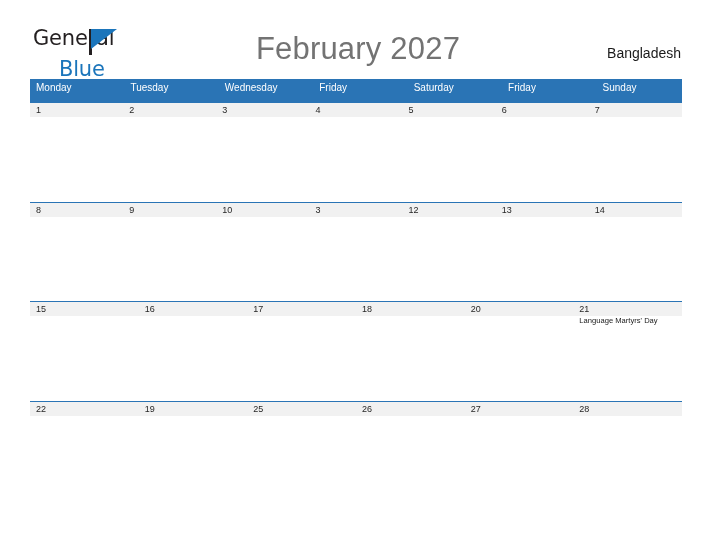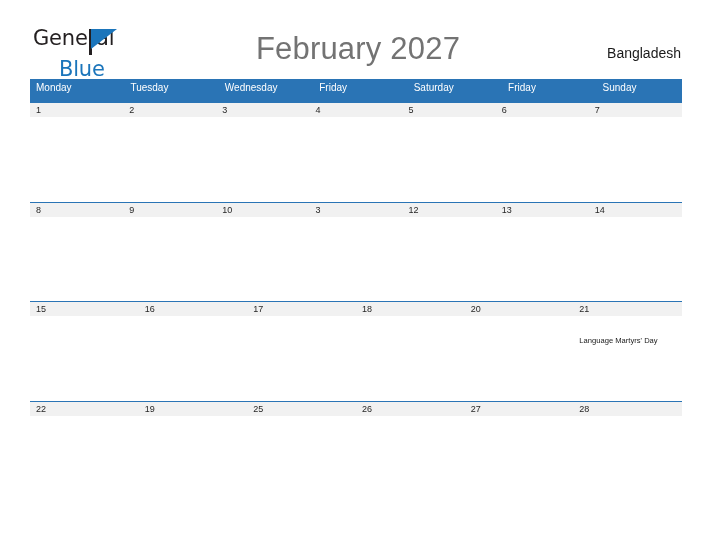--- a/index.html
+++ b/index.html
@@ -155,21 +155,21 @@
     font-size: 9px;
     line-height: 14px;
     color: #262626;
     padding-left: 6px;
     display: block;
     font-family: "Liberation Sans", sans-serif;
   }
   .events {
     position: relative;
     z-index: 2;
-    padding: 20px 8px 0 6px;
+    padding: 0 8px 0 6px;
   }
   .event {
     font-size: 7.6px;
     line-height: 10.5px;
     color: #1a1a1a;
     font-family: "Liberation Sans", sans-serif;
     word-wrap: break-word;
   }
 </style>
 </head>

